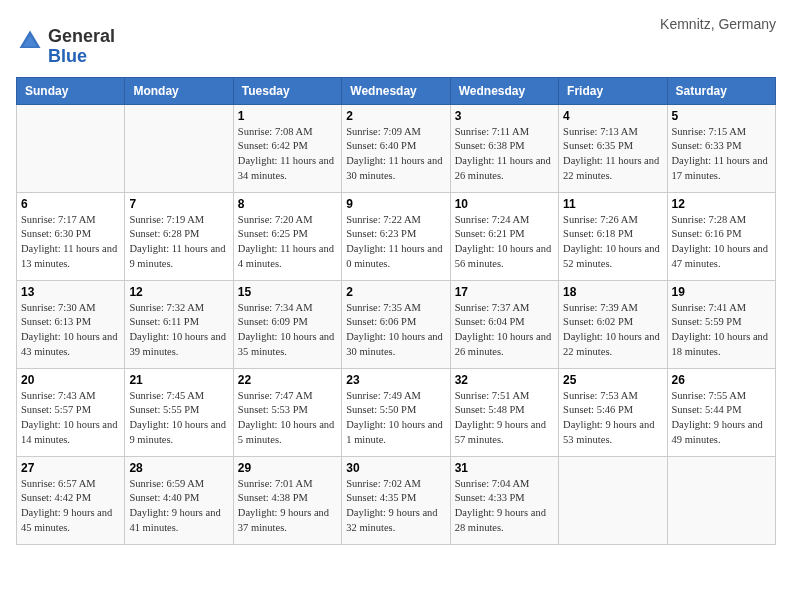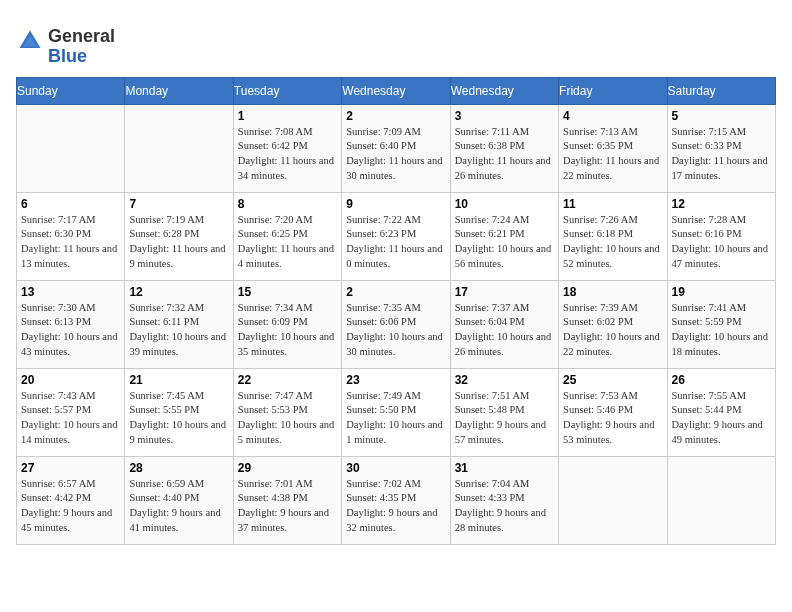--- a/index.html
+++ b/index.html
@@ -47,24 +47,24 @@
       color: #555;
     }
     table {
       width: 100%;
       border-collapse: collapse;
       font-size: 11px;
     }
     thead tr th {
       background: #3a75c4;
       color: #fff;
-      padding: 6px 0;
+      padding: 6px 8px;
       text-align: left;
       font-size: 12px;
-      font-weight: 400;
+      font-weight: 700;
       border: 1px solid #2e5fa3;
     }
     tbody tr td {
       border: 1px solid #ccc;
       padding: 4px;
       vertical-align: top;
       width: calc(100% / 7);
       min-height: 80px;
       height: 88px;
     }
@@ -98,20 +98,21 @@
     <svg class="logo-icon" viewBox="0 0 40 40">
       <polygon points="20,5 35,30 5,30" fill="#3a75c4"></polygon>
       <polygon points="20,12 30,28 10,28" fill="#5a95e4" opacity="0.5"></polygon>
     </svg>
     <div class="logo-text">
       <span class="general">General</span><br>
       <span class="blue">Blue</span>
     </div>
   </div>
   <div class="title-block">
+    <div class="location">Kemnitz, Germany</div>
   </div>
 </div>
 
 <table>
   <thead>
     <tr>
     <th>Sunday</th>
         <th>Monday</th>
         <th>Tuesday</th>
         <th>Wednesday</th>

